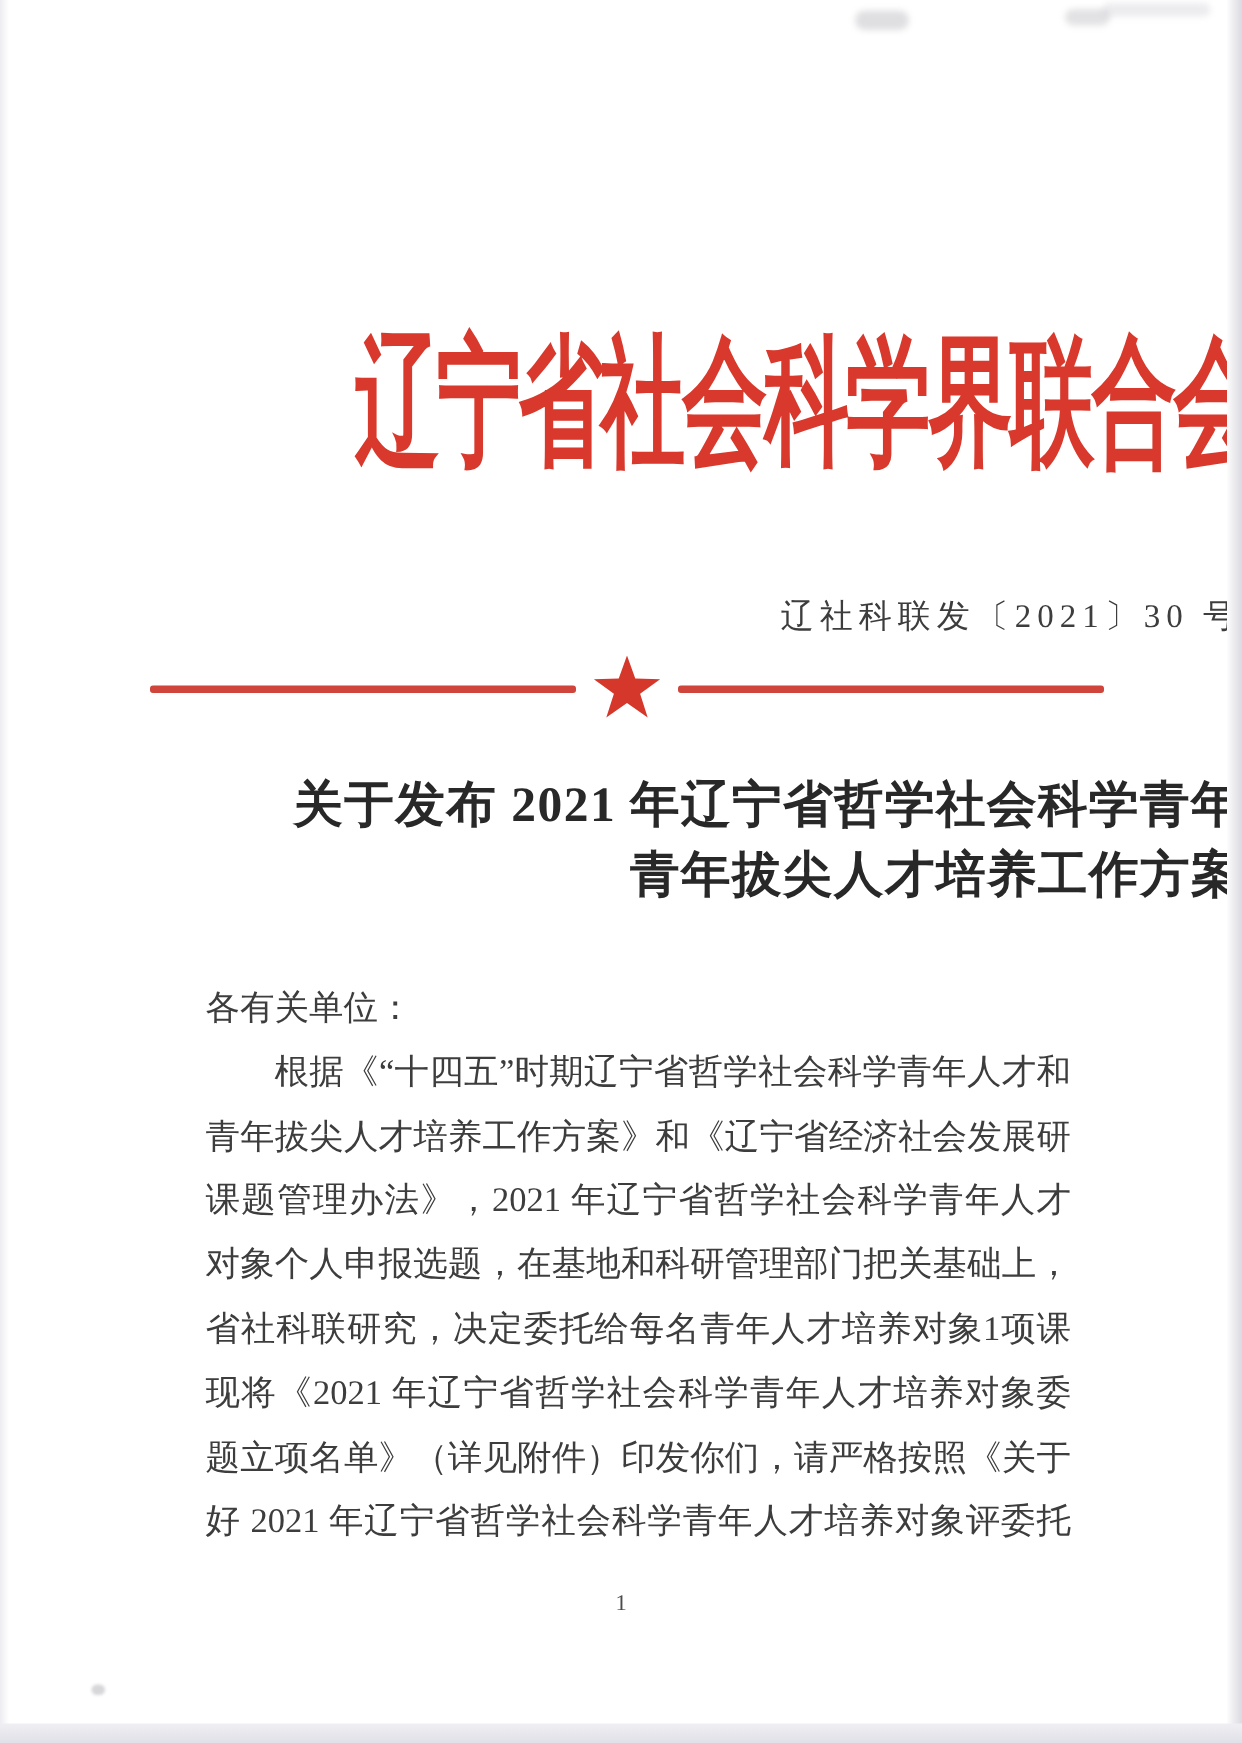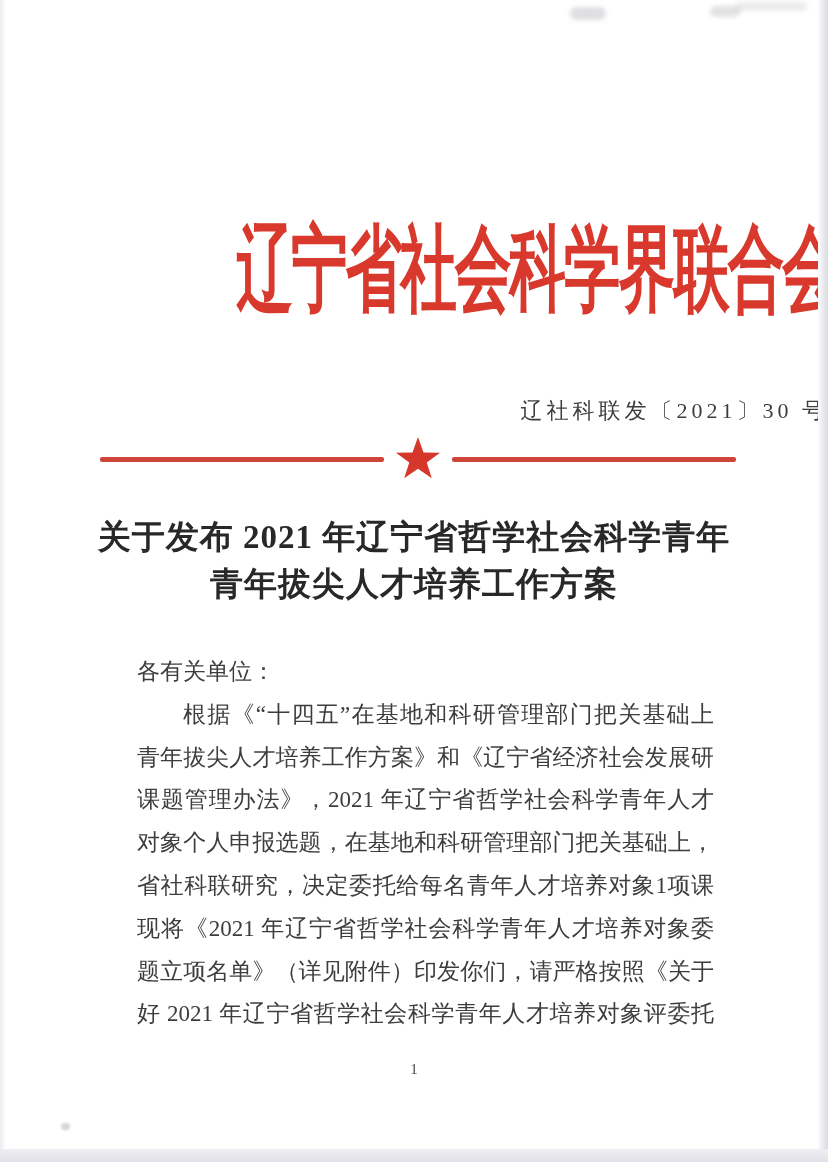--- a/index.html
+++ b/index.html
@@ -96,21 +96,21 @@
     clip-path: polygon(50% 0%, 62% 35%, 98% 36%, 69% 58%, 80% 94%, 50% 72%, 20% 94%, 31% 58%, 2% 36%, 38% 35%);
     flex: 0 0 auto;
   }
 
   
   .notice-title {
     position: absolute;
     top: 514px; left: 0;
     width: 828px;
     margin: 0;
-    text-align: center;
+    text-align: right;
     font-size: 33px;
     font-weight: 700;
     color: #282828;
     line-height: 47px;
     letter-spacing: 1px;
   }
 
   
   .body-block {
     position: absolute;
@@ -167,21 +167,21 @@
     <div class="rule-seg"></div>
   </div>
 
   <h1 class="notice-title">
     <span>关于发布 2021 年辽宁省哲学社会科学青年</span><br>
     <span>青年拔尖人才培养工作方案</span>
   </h1>
 
   <div class="body-block">
     <div class="body-line salutation">各有关单位：</div>
-    <div class="body-line indent">根据《“十四五”在基地和科研管理部门把关基础上</div>
+    <div class="body-line indent">根据《“十四五”时期辽宁省哲学社会科学青年人才和</div>
     <div class="body-line">青年拔尖人才培养工作方案》和《辽宁省经济社会发展研究</div>
     <div class="body-line">课题管理办法》，2021 年辽宁省哲学社会科学青年人才培养</div>
     <div class="body-line">对象个人申报选题，在基地和科研管理部门把关基础上，经</div>
     <div class="body-line">省社科联研究，决定委托给每名青年人才培养对象1项课题。</div>
     <div class="body-line">现将《2021 年辽宁省哲学社会科学青年人才培养对象委托课</div>
     <div class="body-line">题立项名单》（详见附件）印发你们，请严格按照《关于做</div>
     <div class="body-line">好 2021 年辽宁省哲学社会科学青年人才培养对象评委托课</div>
   </div>
 
   <div class="page-number">1</div>

